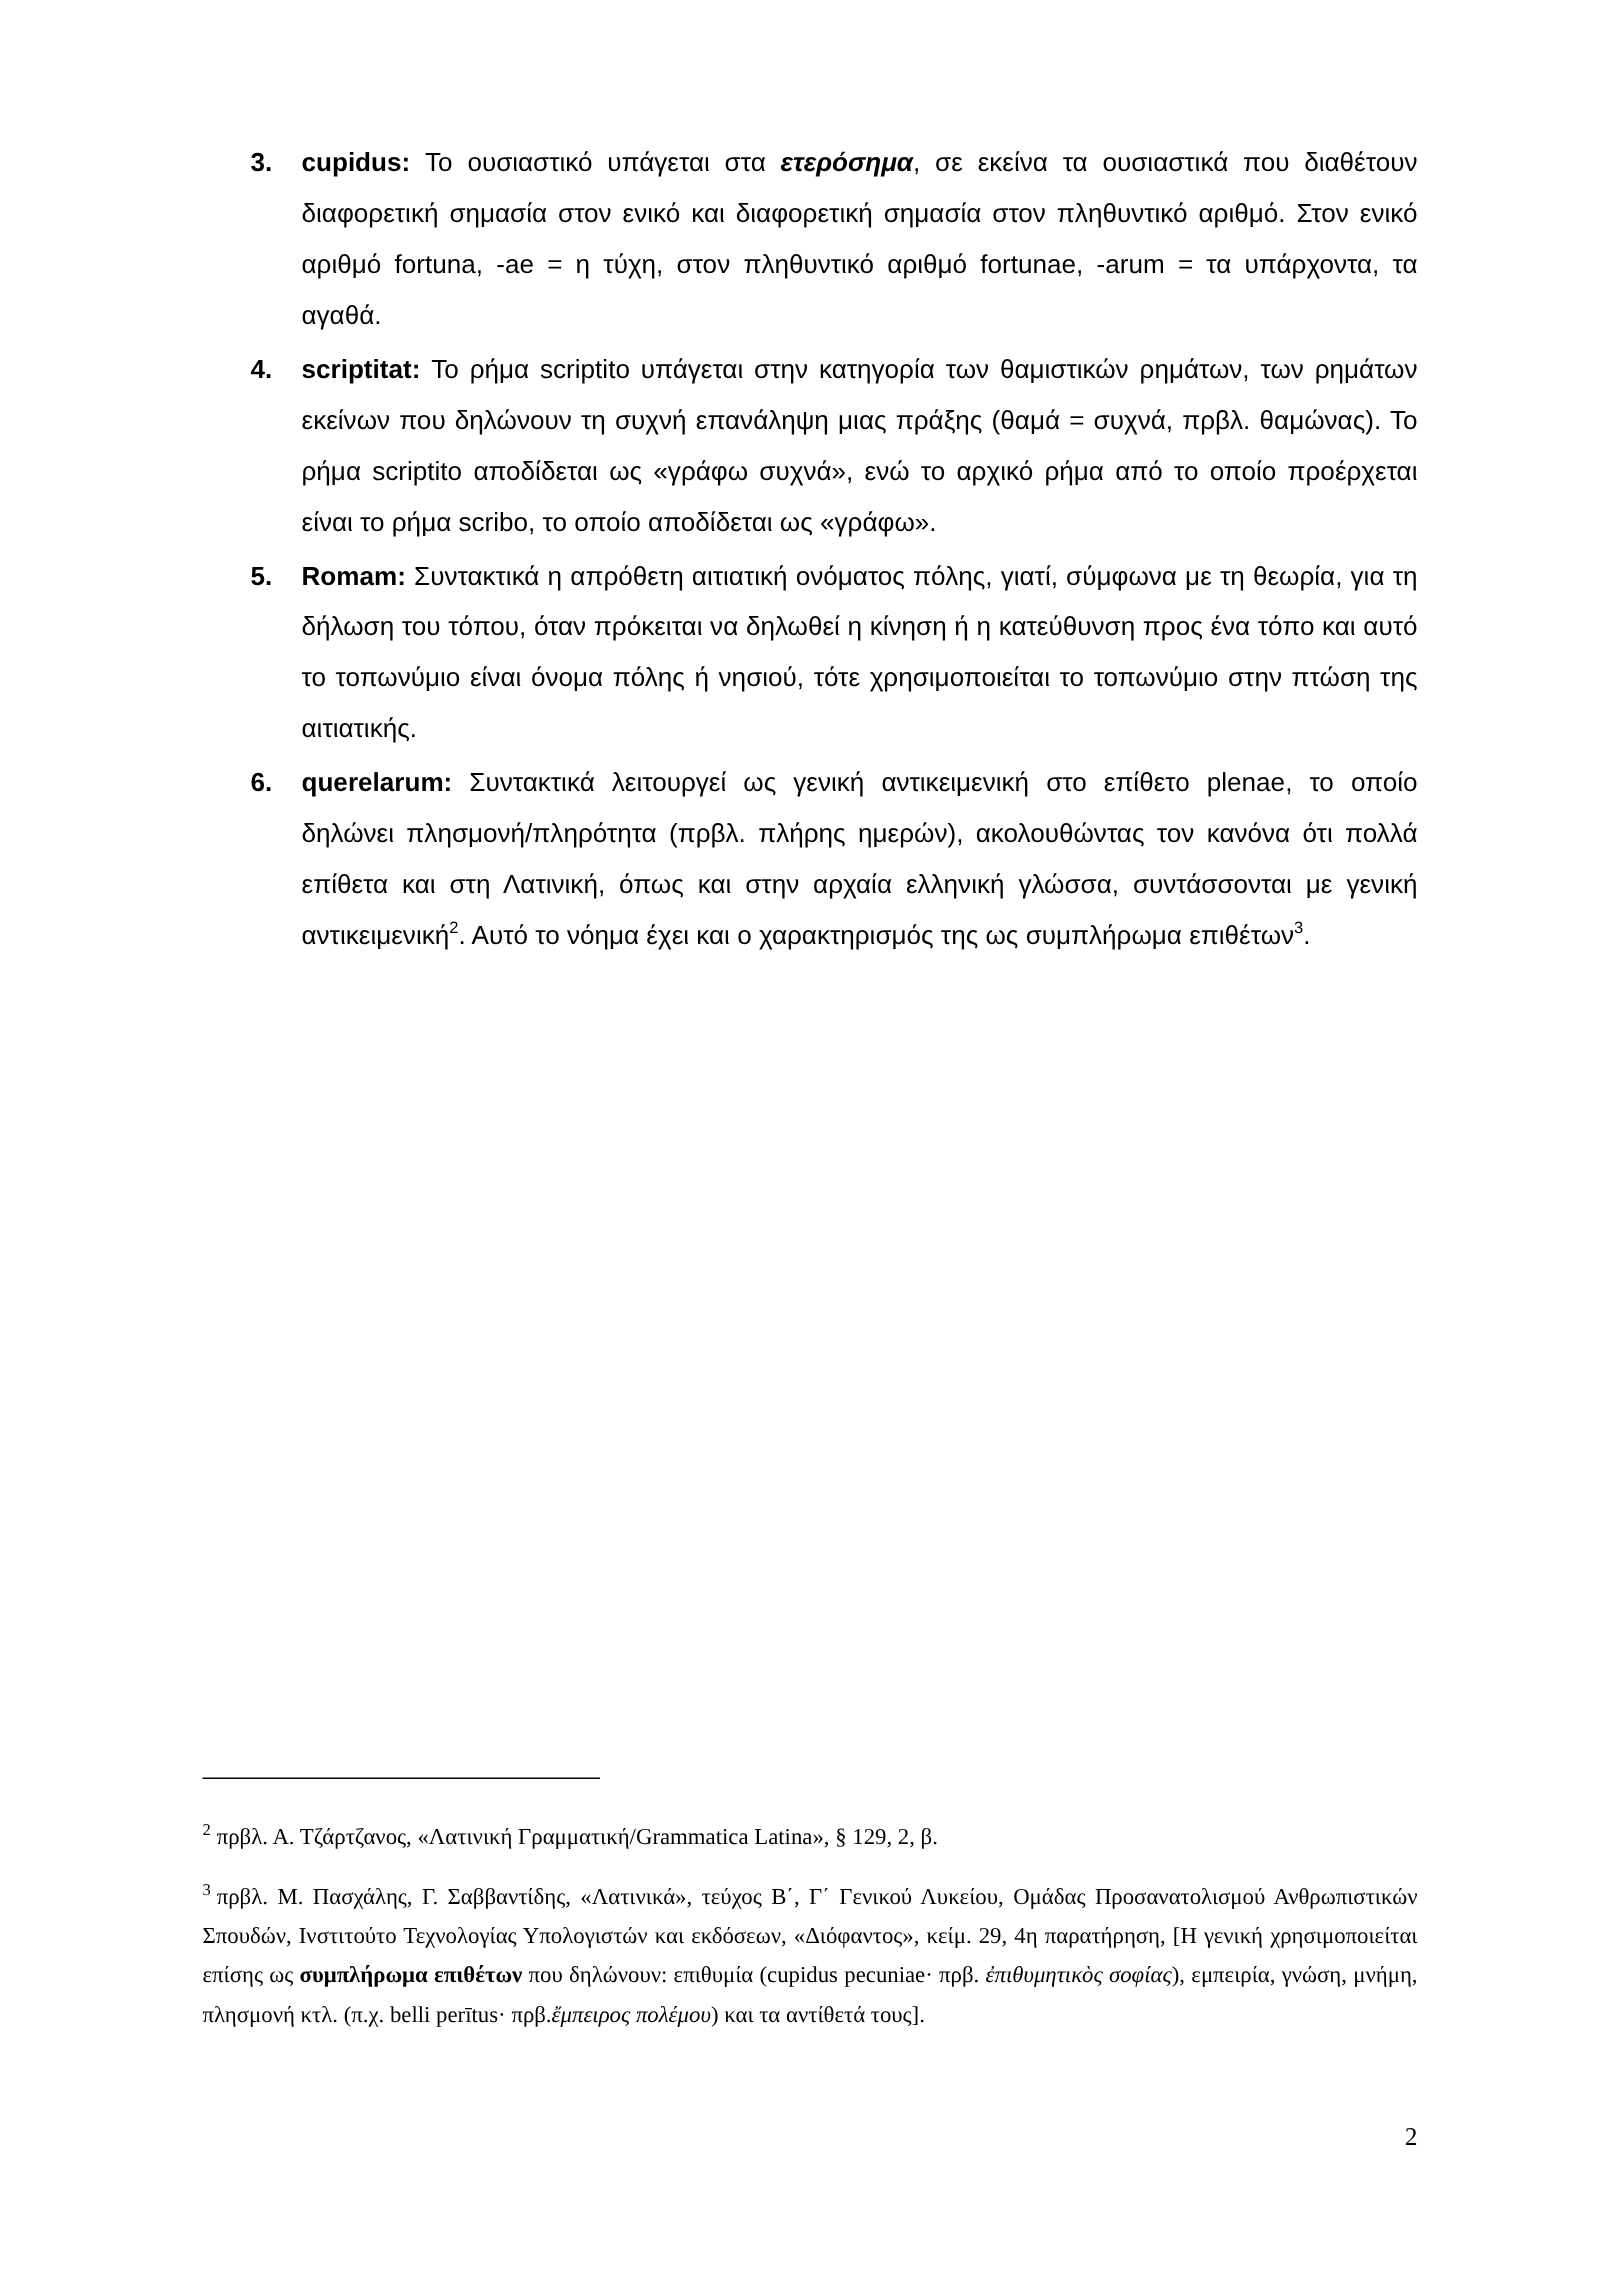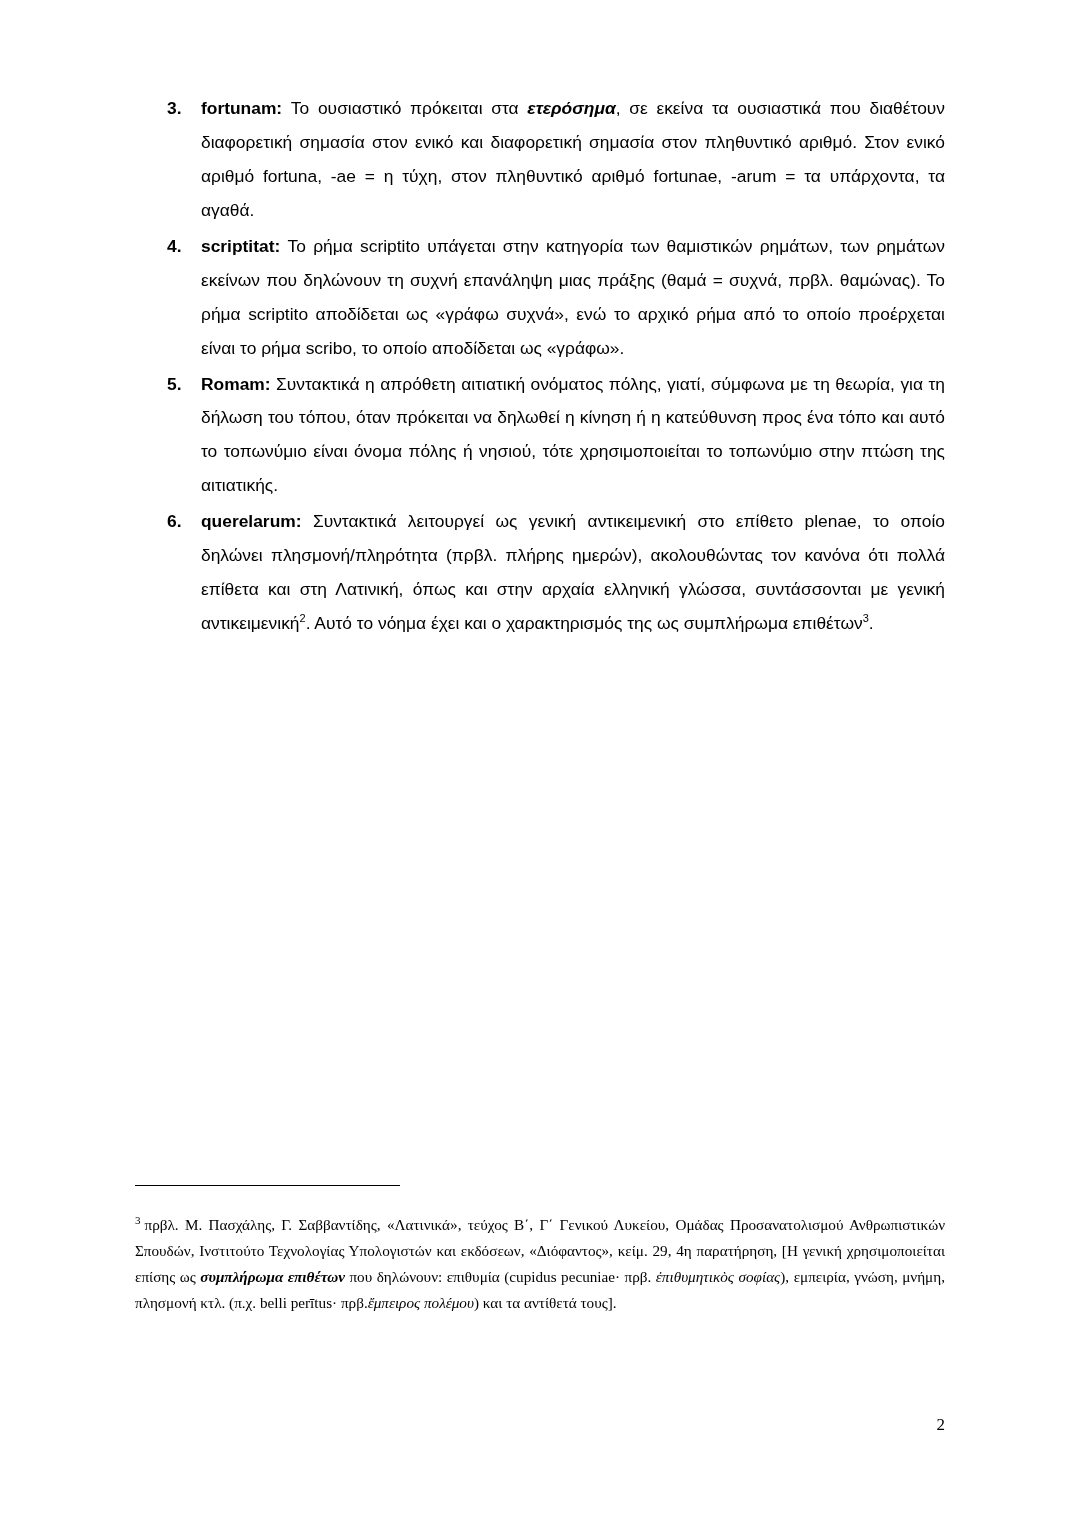--- a/index.html
+++ b/index.html
@@ -77,59 +77,61 @@
     margin-bottom: 14px;
   }
   .footnote .fn-num {
     font-size: 11px;
     vertical-align: super;
     line-height: 0;
     margin-right: 4px;
   }
   .footnote .fb {
     font-weight: bold;
-    font-style: italic;
   }
   .footnote .fi {
     font-style: italic;
   }
   .page-number {
     position: absolute;
     right: 135px;
     top: 1415px;
     font-family: "Liberation Serif", serif;
     font-size: 17px;
   }
 </style>
 </head>
 <body>
 
 <div class="page">
 
   <ol class="numlist">
     <li>
       <span class="marker">3.</span>
-      <span class="lead">fortunam:</span><span><span> Το ουσιαστικό πρόκειται στα </span><span class="bolditalic">ετερόσημα</span><span>, σε εκείνα τα ουσιαστικά που διαθέτουν διαφορετική σημασία στον ενικό και διαφορετική σημασία στον πληθυντικό αριθμό. Στον ενικό αριθμό fortuna, -ae = η τύχη, στον πληθυντικό αριθμό fortunae, -arum = τα υπάρχοντα, τα αγαθά.</span></span>
+      <span class="lead">cupidus:</span><span><span> Το ουσιαστικό υπάγεται στα </span><span class="bolditalic">ετερόσημα</span><span>, σε εκείνα τα ουσιαστικά που διαθέτουν διαφορετική σημασία στον ενικό και διαφορετική σημασία στον πληθυντικό αριθμό. Στον ενικό αριθμό fortuna, -ae = η τύχη, στον πληθυντικό αριθμό fortunae, -arum = τα υπάρχοντα, τα αγαθά.</span></span>
     </li>
     <li>
       <span class="marker">4.</span>
       <span class="lead">scriptitat:</span><span><span> Το ρήμα scriptito υπάγεται στην κατηγορία των θαμιστικών ρημάτων, των ρημάτων εκείνων που δηλώνουν τη συχνή επανάληψη μιας πράξης (θαμά = συχνά, πρβλ. θαμώνας). Το ρήμα </span><span class="ital fi">scriptito</span><span> αποδίδεται ως «γράφω συχνά», ενώ το αρχικό ρήμα από το οποίο προέρχεται είναι το ρήμα </span><span class="ital fi">scribo</span><span>, το οποίο αποδίδεται ως «γράφω».</span></span>
     </li>
     <li>
       <span class="marker">5.</span>
       <span class="lead">Romam:</span><span><span> Συντακτικά η απρόθετη αιτιατική ονόματος πόλης, γιατί, σύμφωνα με τη θεωρία, για τη δήλωση του τόπου, όταν πρόκειται να δηλωθεί η κίνηση ή η κατεύθυνση προς ένα τόπο και αυτό το τοπωνύμιο είναι όνομα πόλης ή νησιού, τότε χρησιμοποιείται το τοπωνύμιο στην πτώση της αιτιατικής.</span></span>
     </li>
     <li>
       <span class="marker">6.</span>
       <span class="lead">querelarum:</span><span><span> Συντακτικά λειτουργεί ως γενική αντικειμενική στο επίθετο plenae, το οποίο δηλώνει πλησμονή/πληρότητα (πρβλ. πλήρης ημερών), ακολουθώντας τον κανόνα ότι πολλά επίθετα και στη Λατινική, όπως και στην αρχαία ελληνική γλώσσα, συντάσσονται με γενική αντικειμενική</span><sup>2</sup><span>. Αυτό το νόημα έχει και ο χαρακτηρισμός της ως συμπλήρωμα επιθέτων</span><sup>3</sup><span>.</span></span>
     </li>
   </ol>
 
   <div class="footnote-area">
     <div class="footnote-rule"></div>
     <div class="footnote">
+      <span class="fn-num">2</span><span><span>πρβλ. Α. Τζάρτζανος, «Λατινική Γραμματική/Grammatica Latina», § 129, 2, β.</span></span>
+    </div>
+    <div class="footnote">
       <span class="fn-num">3</span><span><span>πρβλ. Μ. Πασχάλης, Γ. Σαββαντίδης, «Λατινικά», τεύχος Β΄,  Γ΄ Γενικού Λυκείου, Ομάδας Προσανατολισμού Ανθρωπιστικών Σπουδών, Ινστιτούτο Τεχνολογίας Υπολογιστών και εκδόσεων, «Διόφαντος», κείμ. 29, 4η παρατήρηση, [Η γενική χρησιμοποιείται επίσης ως </span><span class="fb">συμπλήρωμα επιθέτων</span><span> που δηλώνουν: επιθυμία (cupidus pecuniae· πρβ. </span><span class="ital fi">ἐπιθυμητικὸς σοφίας</span><span>), εμπειρία, γνώση, μνήμη, πλησμονή κτλ. (π.χ. belli perītus· πρβ.</span><span class="ital fi">ἔμπειρος πολέμου</span><span>) και τα αντίθετά τους].</span></span>
     </div>
   </div>
 
   <div class="page-number">2</div>
 
 </div>
 
 </body></html>

